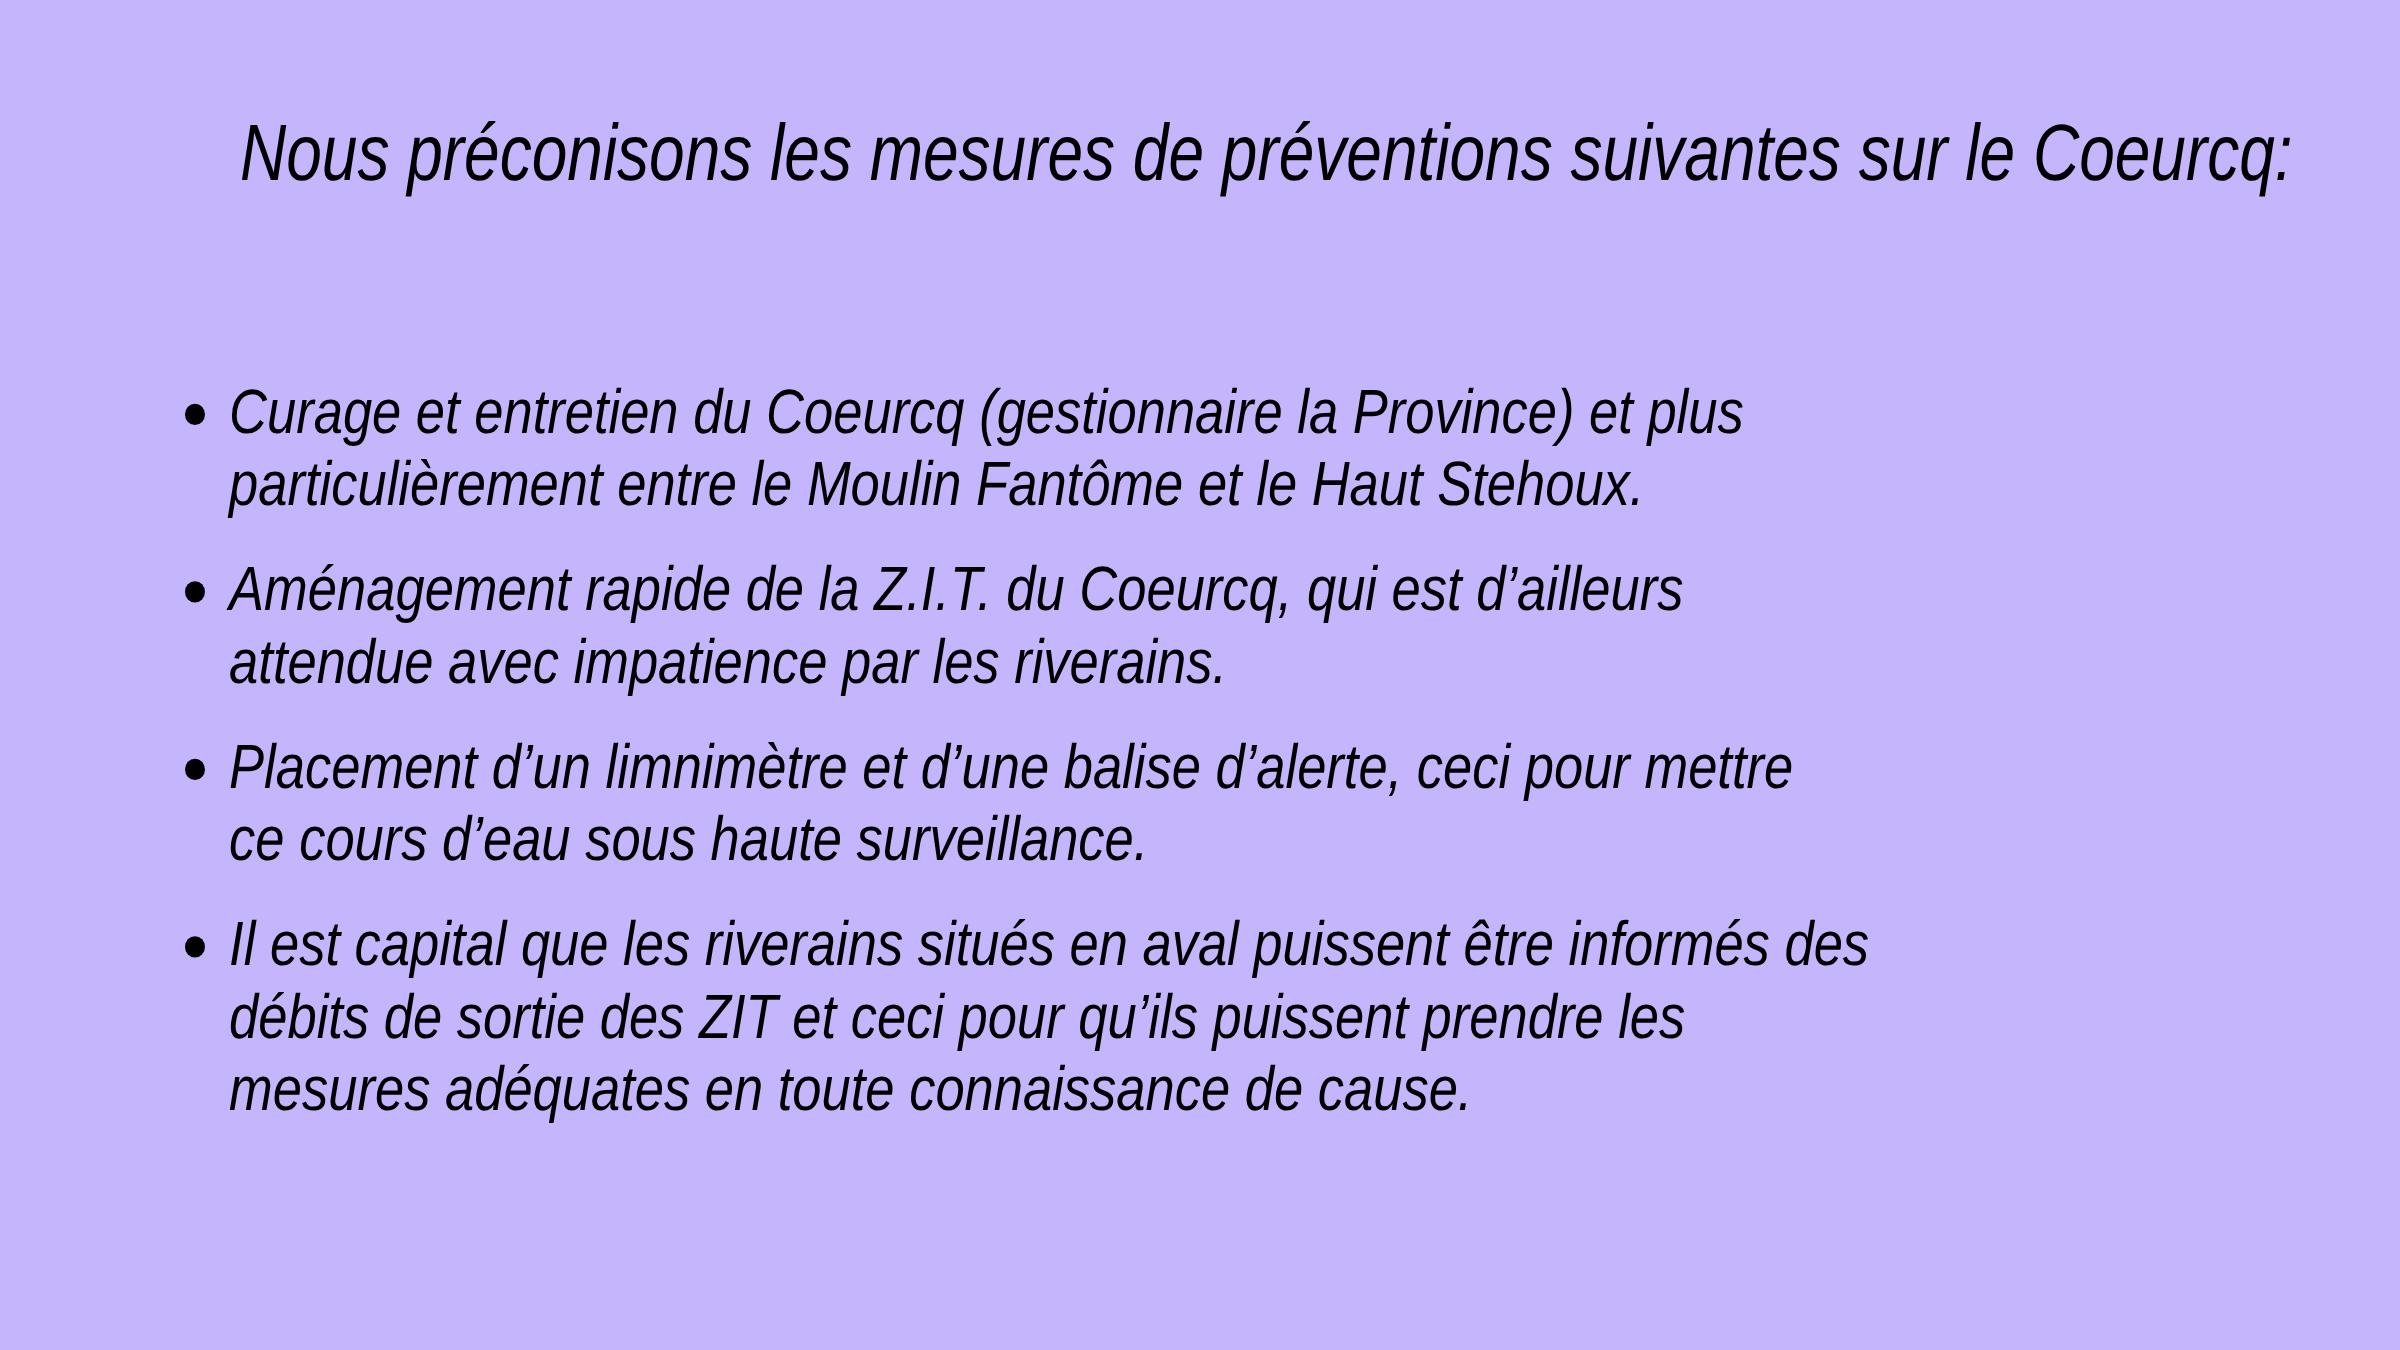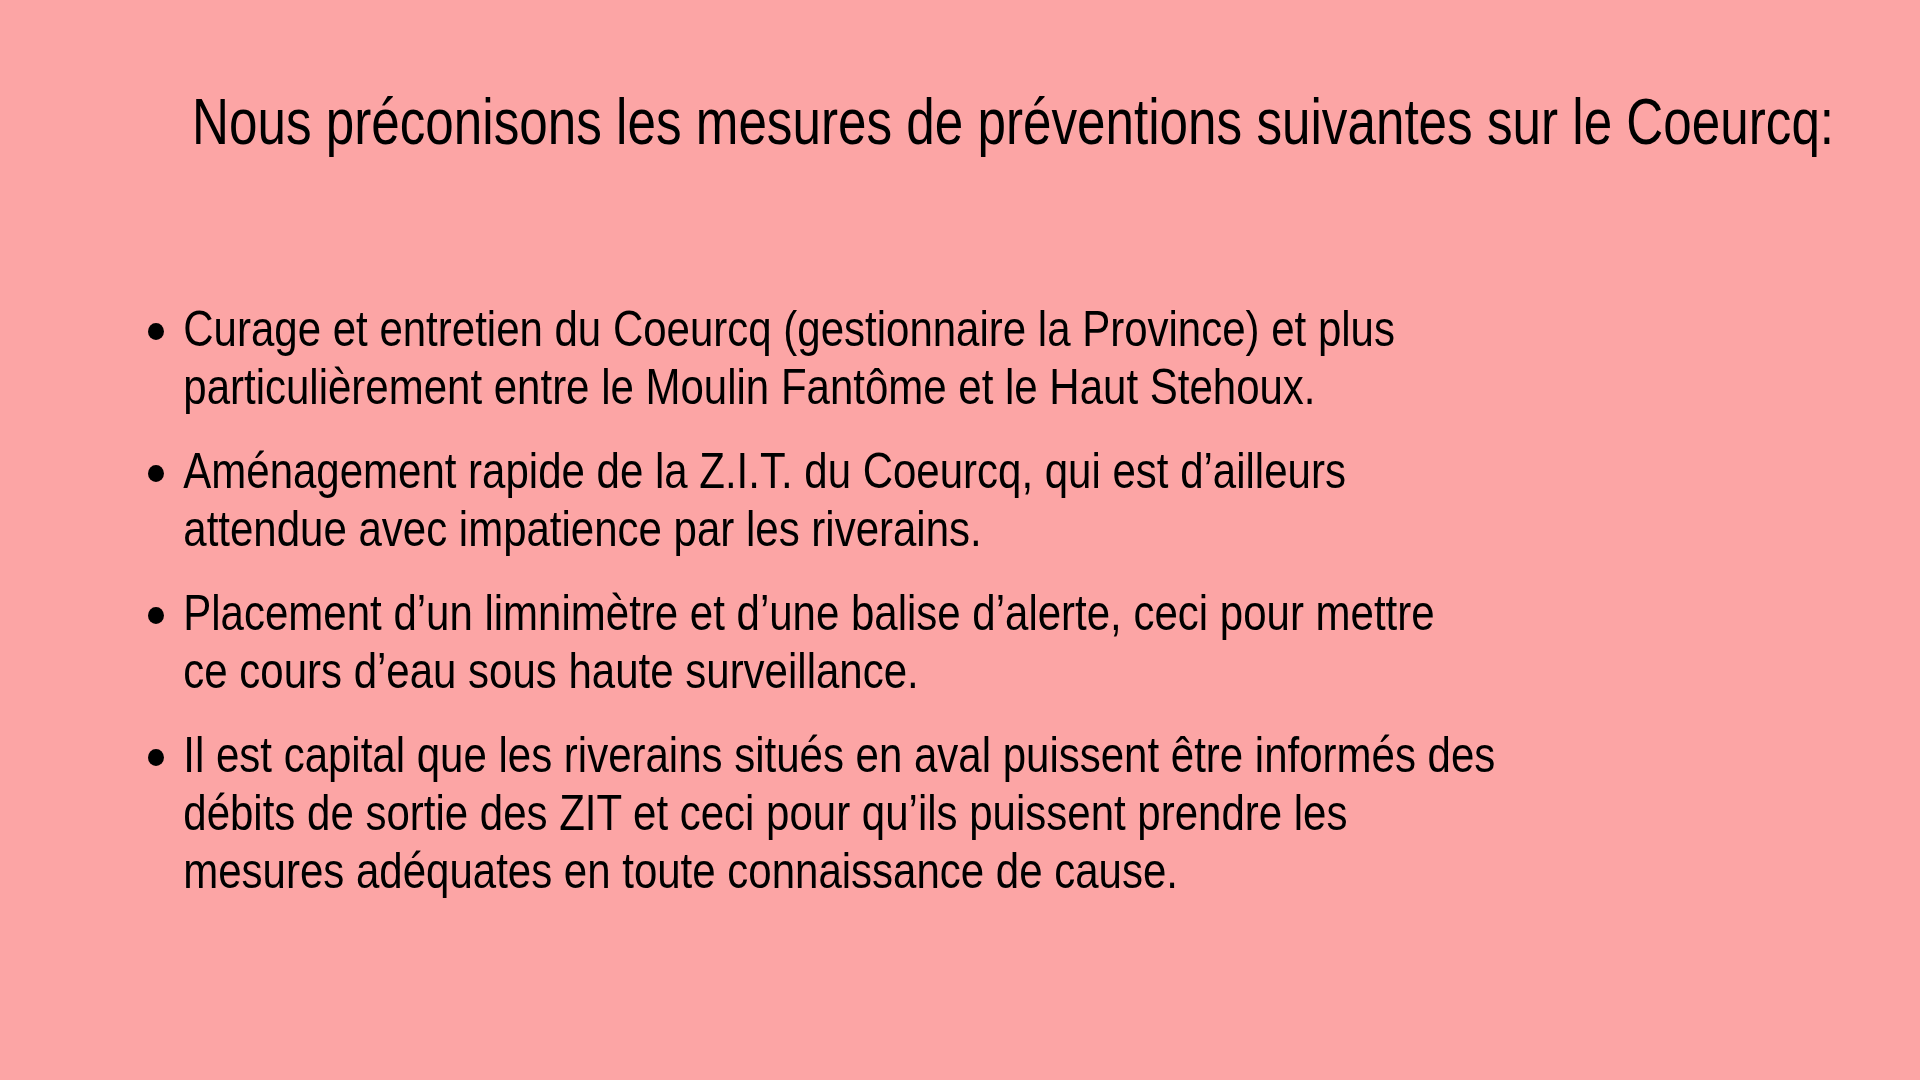--- a/index.html
+++ b/index.html
@@ -4,24 +4,25 @@
 <style>
   html, body {
     margin: 0;
     padding: 0;
     background: #ffffff;
   }
   .slide {
     position: relative;
     width: 1920px;
     height: 1080px;
-    background: #fca5a5;
+    background: #c4b5fd;
     overflow: hidden;
     font-family: "Liberation Sans", "DejaVu Sans", sans-serif;
     color: #000000;
+    font-style: italic;
   }
   .slide-title {
     position: absolute;
     top: 86px;
     left: 0;
     right: 0;
     text-align: center;
     font-size: 64px;
     line-height: 1.15;
     white-space: nowrap;

